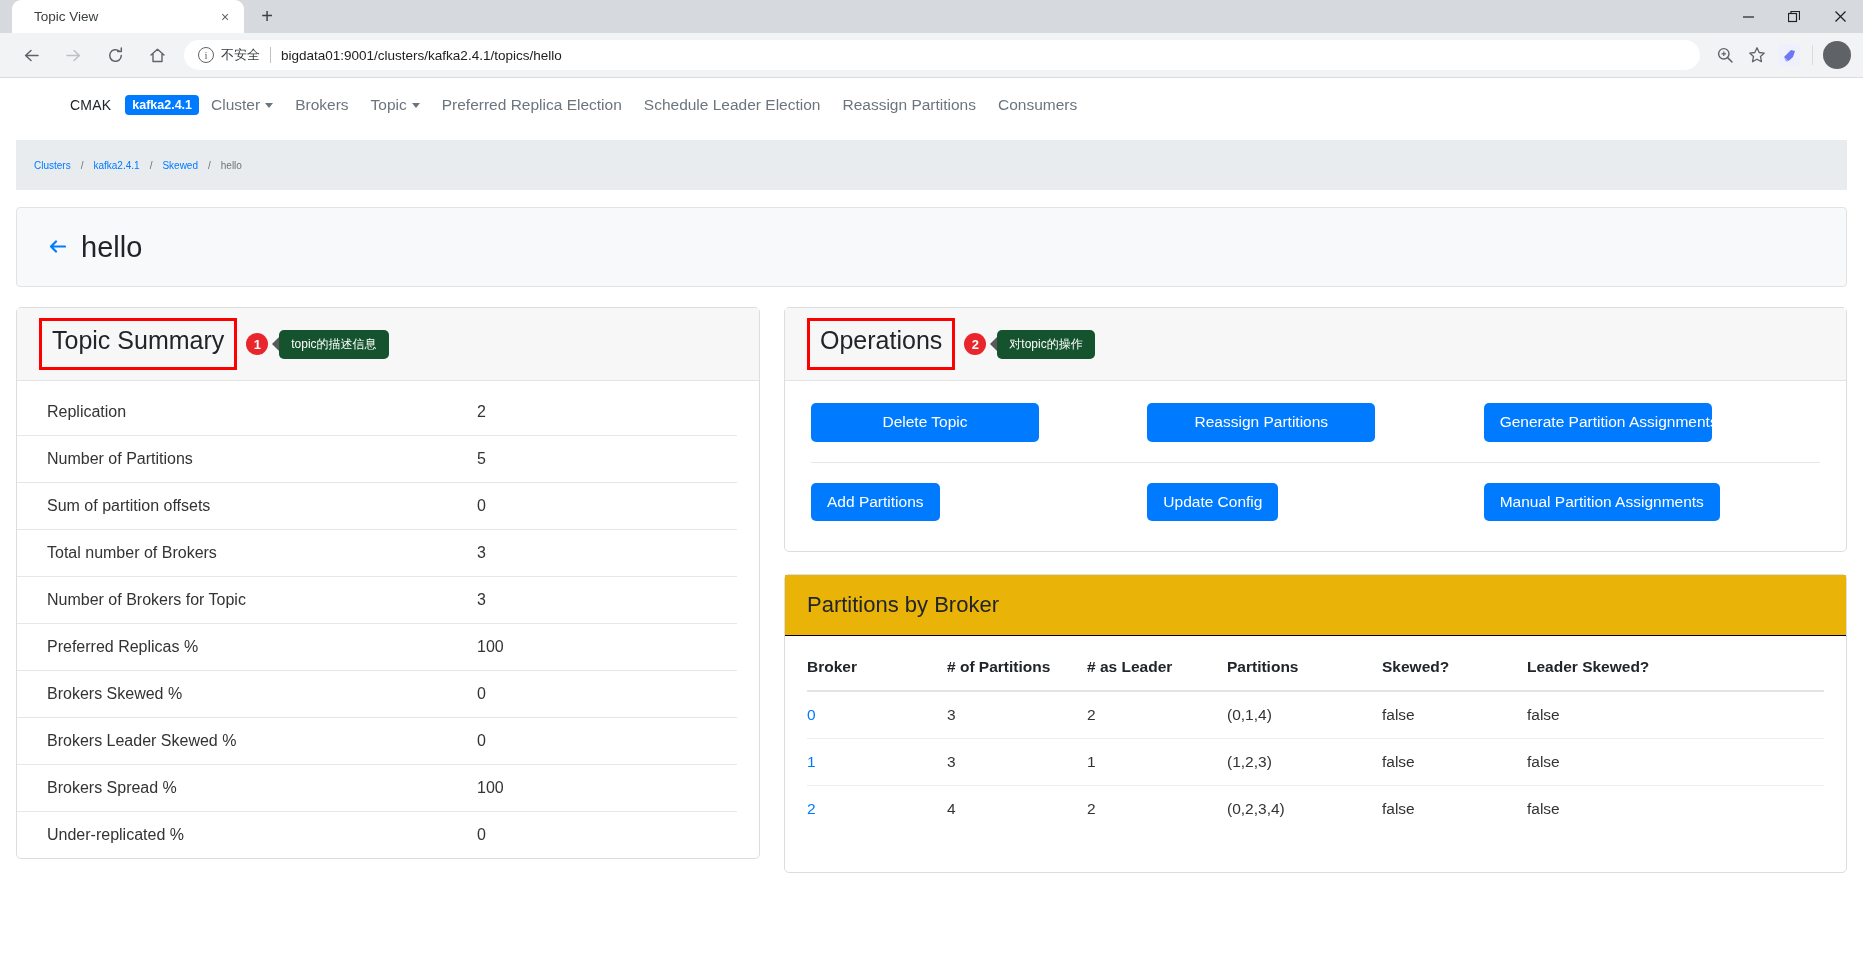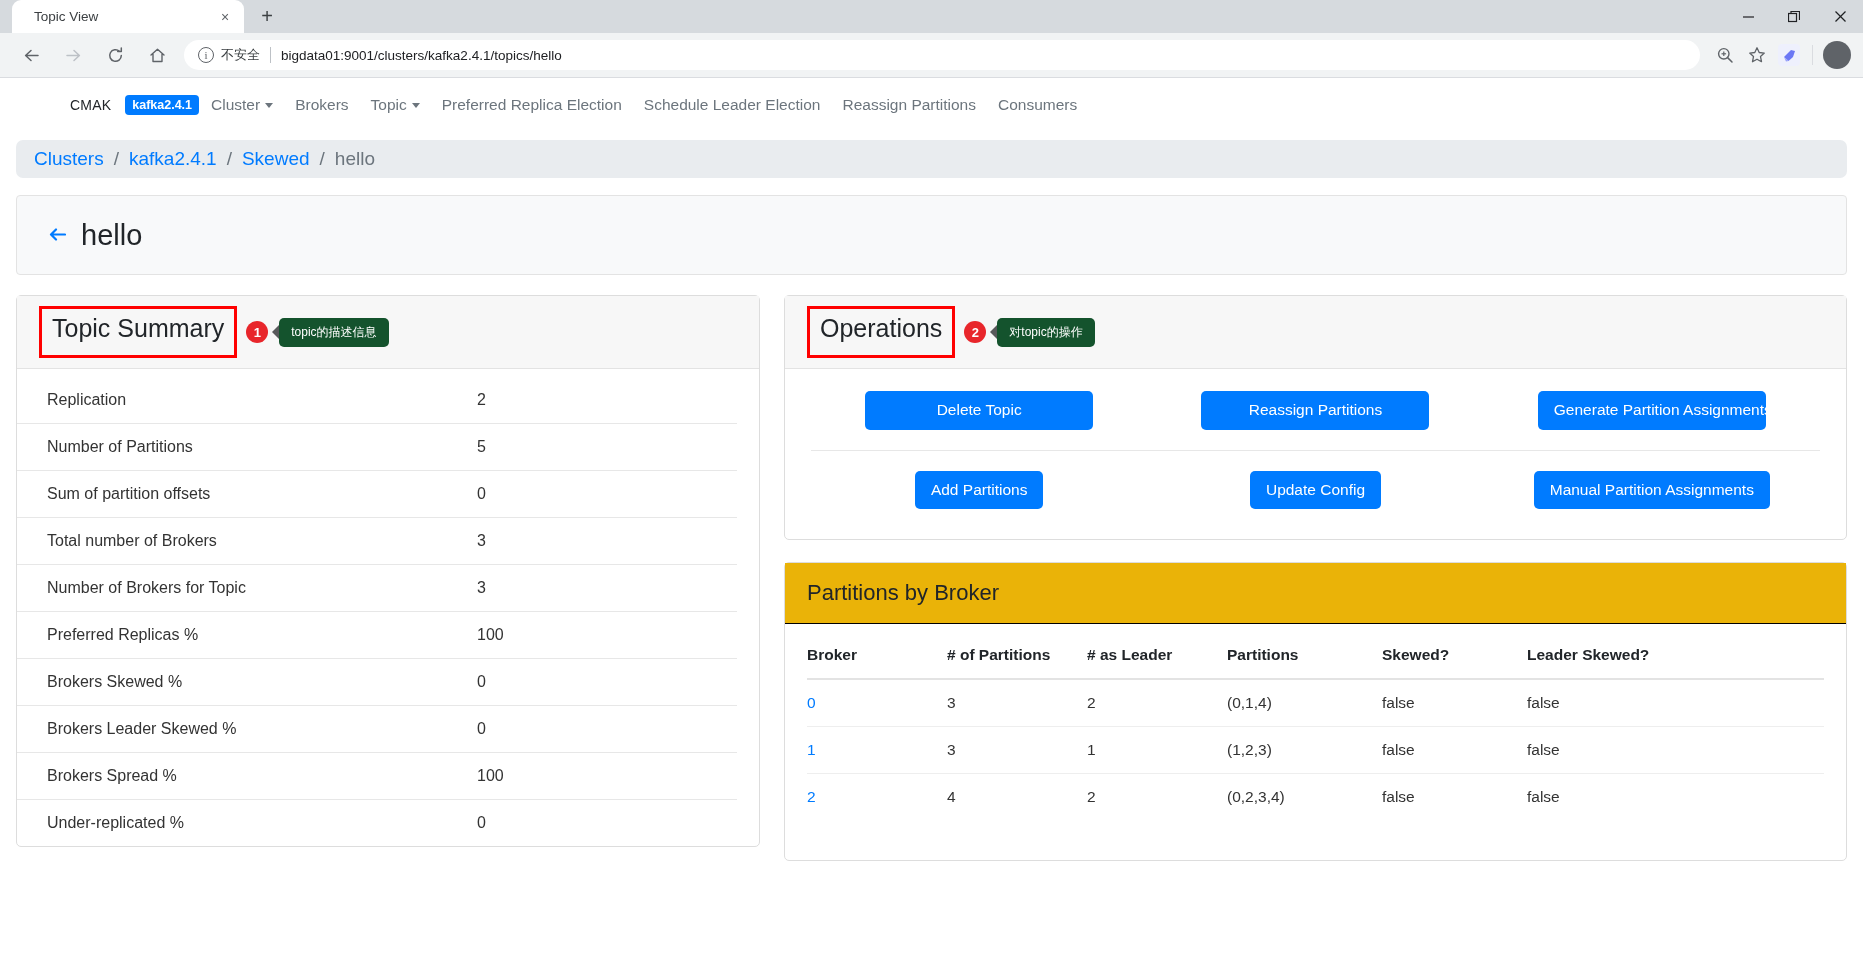--- a/index.html
+++ b/index.html
@@ -147,25 +147,25 @@
     width: 0; height: 0;
     border-left: 4px solid transparent;
     border-right: 4px solid transparent;
     border-top: 5px solid #6c757d;
     display: inline-block;
   }
 
   .breadcrumb {
     margin: 8px 16px 0 16px;
     background: #e9ecef;
-    border-radius: 7px;
-    height: 38px;
+    border-radius: 0;
+    height: 50px;
     display: flex; align-items: center;
     padding: 0 18px;
-    font-size: 19px;
+    font-size: 10px;
   }
   .crumb-link { color: #007bff; }
   .crumb-sep { color: #6c757d; margin: 0 10px; }
   .crumb-active { color: #6c757d; }
 
   .title-card {
     margin: 17px 16px 0 16px;
     background: #f8f9fa;
     border: 1px solid #e3e3e3;
     border-radius: 4px;
@@ -256,21 +256,20 @@
   .ops-body { padding: 22px 26px 26px 26px; }
   .btn-row {
     display: flex;
     align-items: flex-start;
     margin-bottom: 20px;
   }
   .btn-row.row2 { margin-bottom: 0; padding-bottom: 4px; }
   .btn-cell {
     flex: 1 1 0;
     display: flex;
-    justify-content: center;
   }
   .btn {
     background: #007bff; color: #ffffff;
     border: none; border-radius: 5px;
     font-size: 15.5px;
     padding: 10px 16px;
     white-space: nowrap;
     font-family: "Liberation Sans", sans-serif;
     line-height: 1.2;
   }

